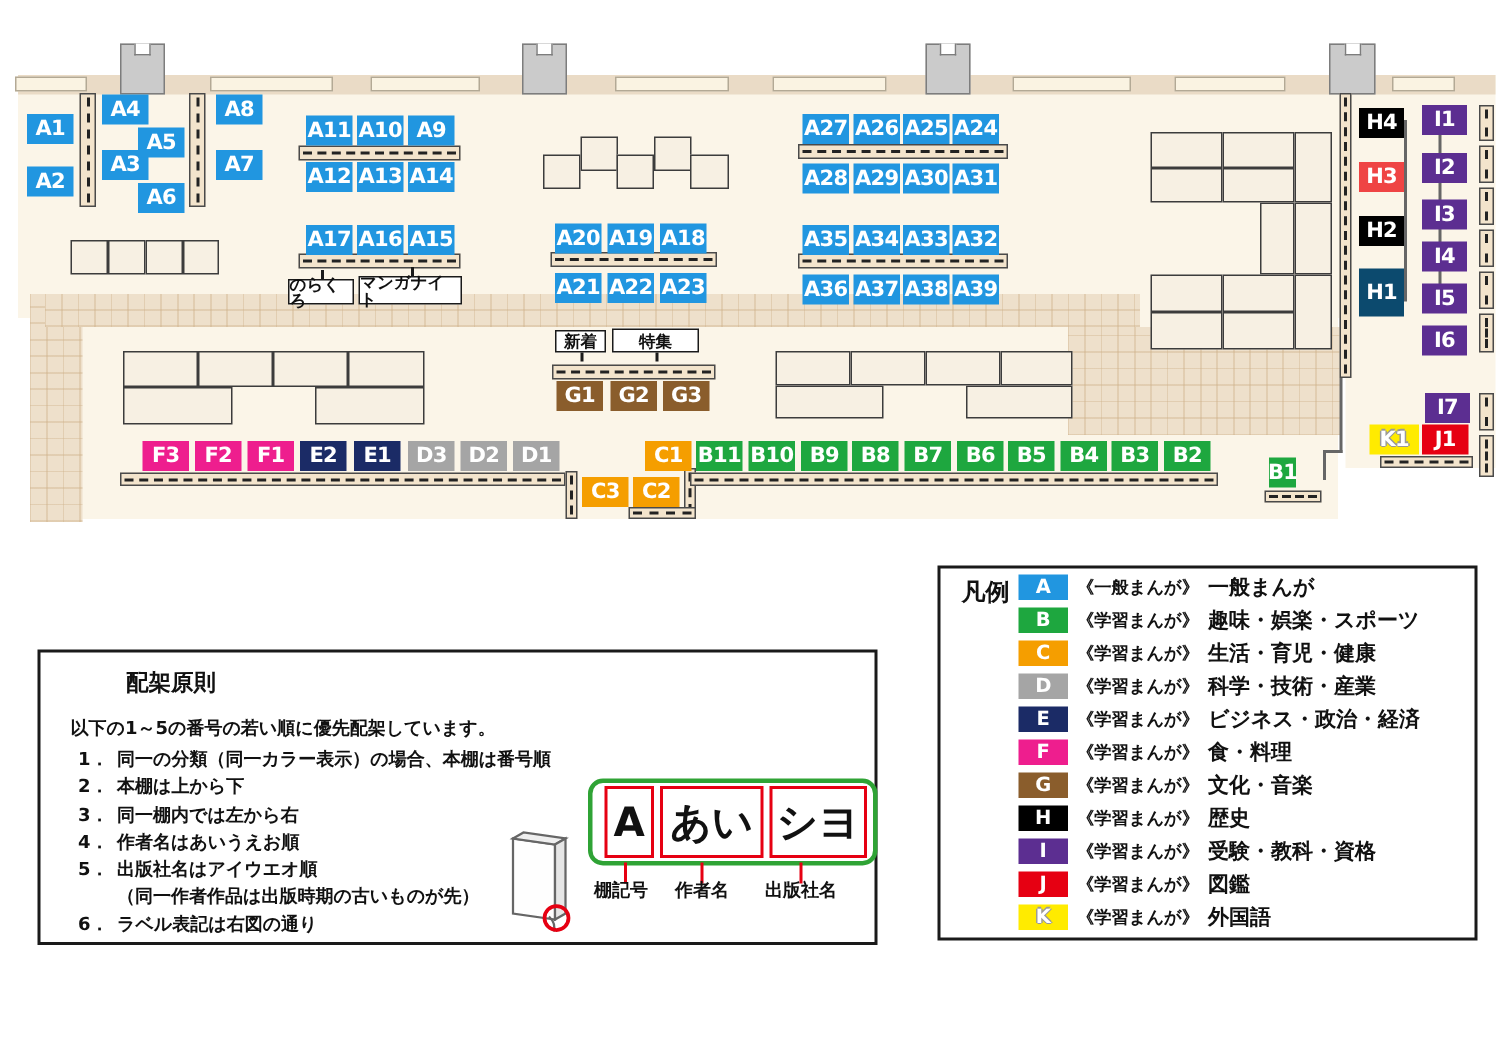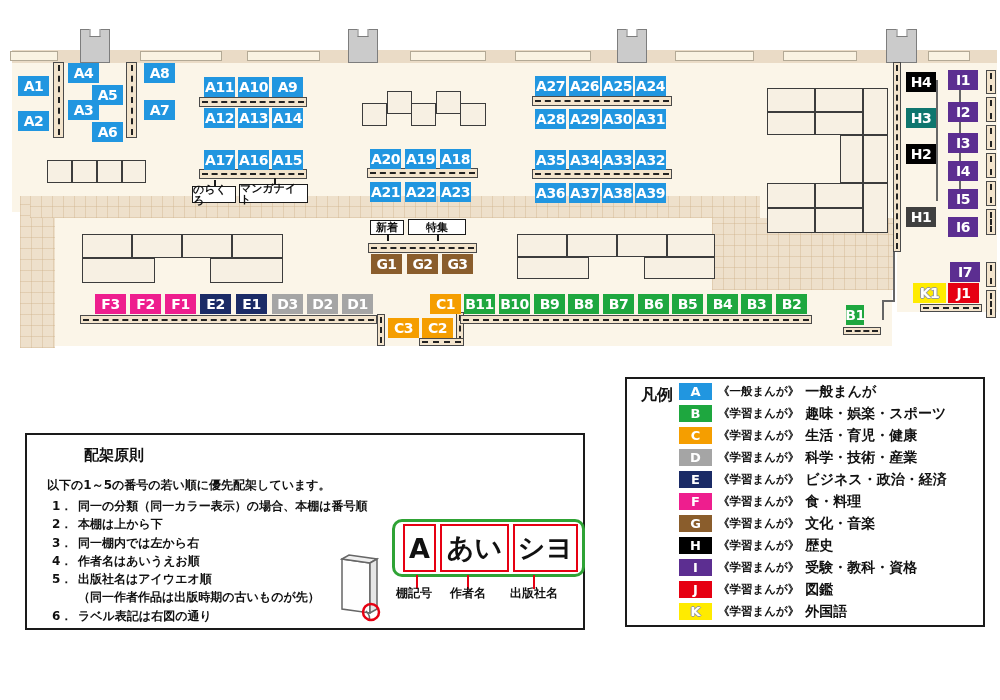--- a/index.html
+++ b/index.html
@@ -320,23 +320,23 @@
     <div class="chip" style="left: 307px; top: 294px; width: 31px; height: 20px; background: rgb(165, 165, 165);">D2</div>
     <div class="chip" style="left: 272px; top: 294px; width: 31px; height: 20px; background: rgb(165, 165, 165);">D3</div>
     <div class="chip" style="left: 236px; top: 294px; width: 31px; height: 20px; background: rgb(27, 43, 102);">E1</div>
     <div class="chip" style="left: 200px; top: 294px; width: 31px; height: 20px; background: rgb(27, 43, 102);">E2</div>
     <div class="chip" style="left: 165px; top: 294px; width: 31px; height: 20px; background: rgb(238, 30, 142);">F1</div>
     <div class="chip" style="left: 130px; top: 294px; width: 31px; height: 20px; background: rgb(238, 30, 142);">F2</div>
     <div class="chip" style="left: 95px; top: 294px; width: 31px; height: 20px; background: rgb(238, 30, 142);">F3</div>
     <div class="chip" style="left: 371px; top: 254px; width: 31px; height: 20px; background: rgb(138, 93, 44);">G1</div>
     <div class="chip" style="left: 407px; top: 254px; width: 31px; height: 20px; background: rgb(138, 93, 44);">G2</div>
     <div class="chip" style="left: 442px; top: 254px; width: 31px; height: 20px; background: rgb(138, 93, 44);">G3</div>
-    <div class="chip" style="left: 906px; top: 179px; width: 30px; height: 20px; background: #404040; margin-top: 28px;">H1</div>
+    <div class="chip" style="left: 906px; top: 179px; width: 30px; height: 32px; background: #0c4a6e;">H1</div>
     <div class="chip" style="left: 906px; top: 144px; width: 30px; height: 20px; background: rgb(0, 0, 0);">H2</div>
-    <div class="chip" style="left: 906px; top: 108px; width: 30px; height: 20px; background: #0f766e;">H3</div>
+    <div class="chip" style="left: 906px; top: 108px; width: 30px; height: 20px; background: #ef4444;">H3</div>
     <div class="chip" style="left: 906px; top: 72px; width: 30px; height: 20px; background: rgb(0, 0, 0);">H4</div>
     <div class="chip" style="left: 948px; top: 70px; width: 30px; height: 20px; background: rgb(92, 46, 145);">I1</div>
     <div class="chip" style="left: 948px; top: 102px; width: 30px; height: 20px; background: rgb(92, 46, 145);">I2</div>
     <div class="chip" style="left: 948px; top: 133px; width: 30px; height: 20px; background: rgb(92, 46, 145);">I3</div>
     <div class="chip" style="left: 948px; top: 161px; width: 30px; height: 20px; background: rgb(92, 46, 145);">I4</div>
     <div class="chip" style="left: 948px; top: 189px; width: 30px; height: 20px; background: rgb(92, 46, 145);">I5</div>
     <div class="chip" style="left: 948px; top: 217px; width: 30px; height: 20px; background: rgb(92, 46, 145);">I6</div>
     <div class="chip" style="left: 950px; top: 262px; width: 30px; height: 20px; background: rgb(92, 46, 145);">I7</div>
     <div class="chip" style="left: 948px; top: 283px; width: 31px; height: 20px; background: rgb(230, 0, 18);">J1</div>
     <div class="chip k" style="left: 913px; top: 283px; width: 33px; height: 20px; background: rgb(255, 235, 0);">K1</div>

